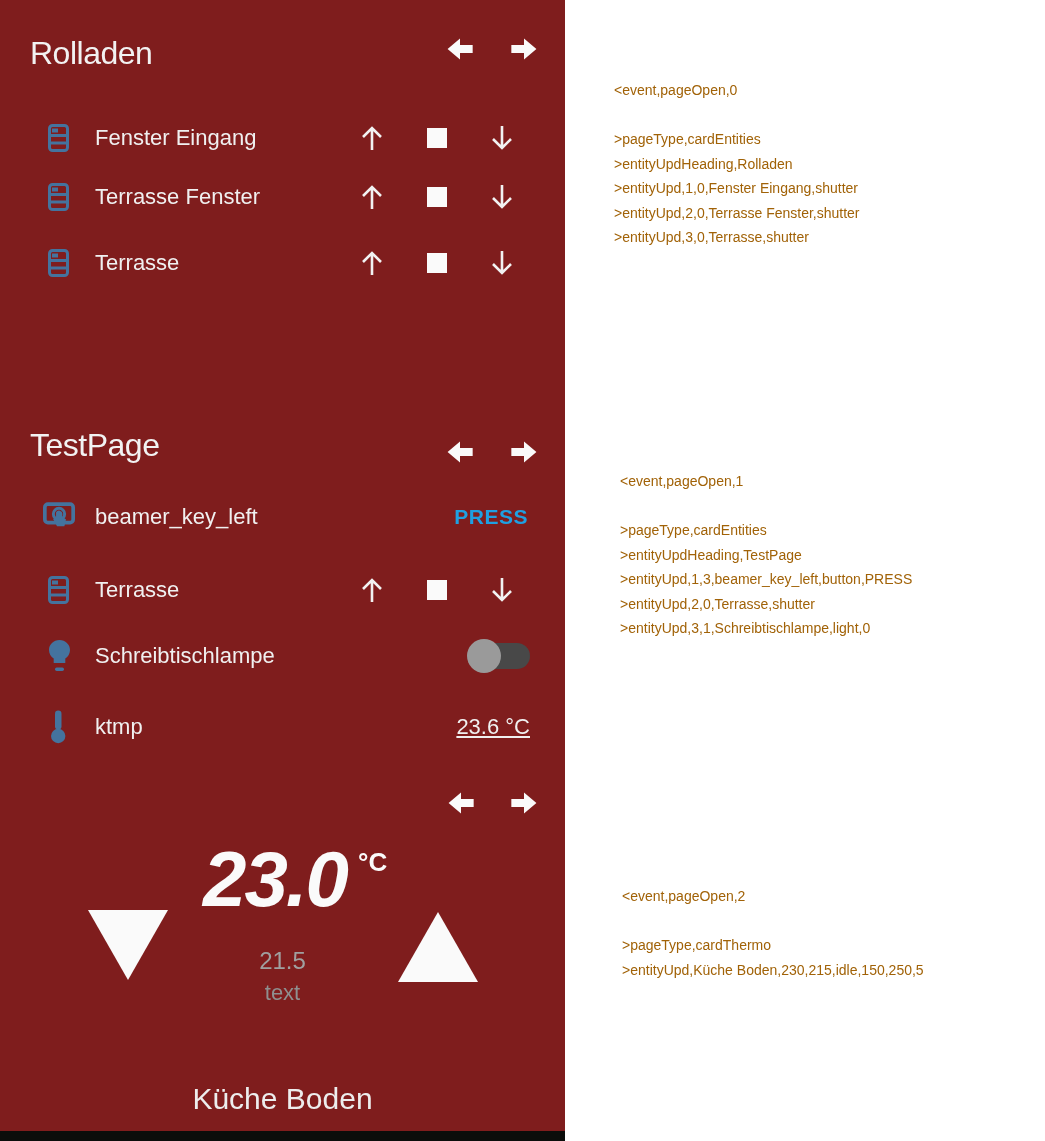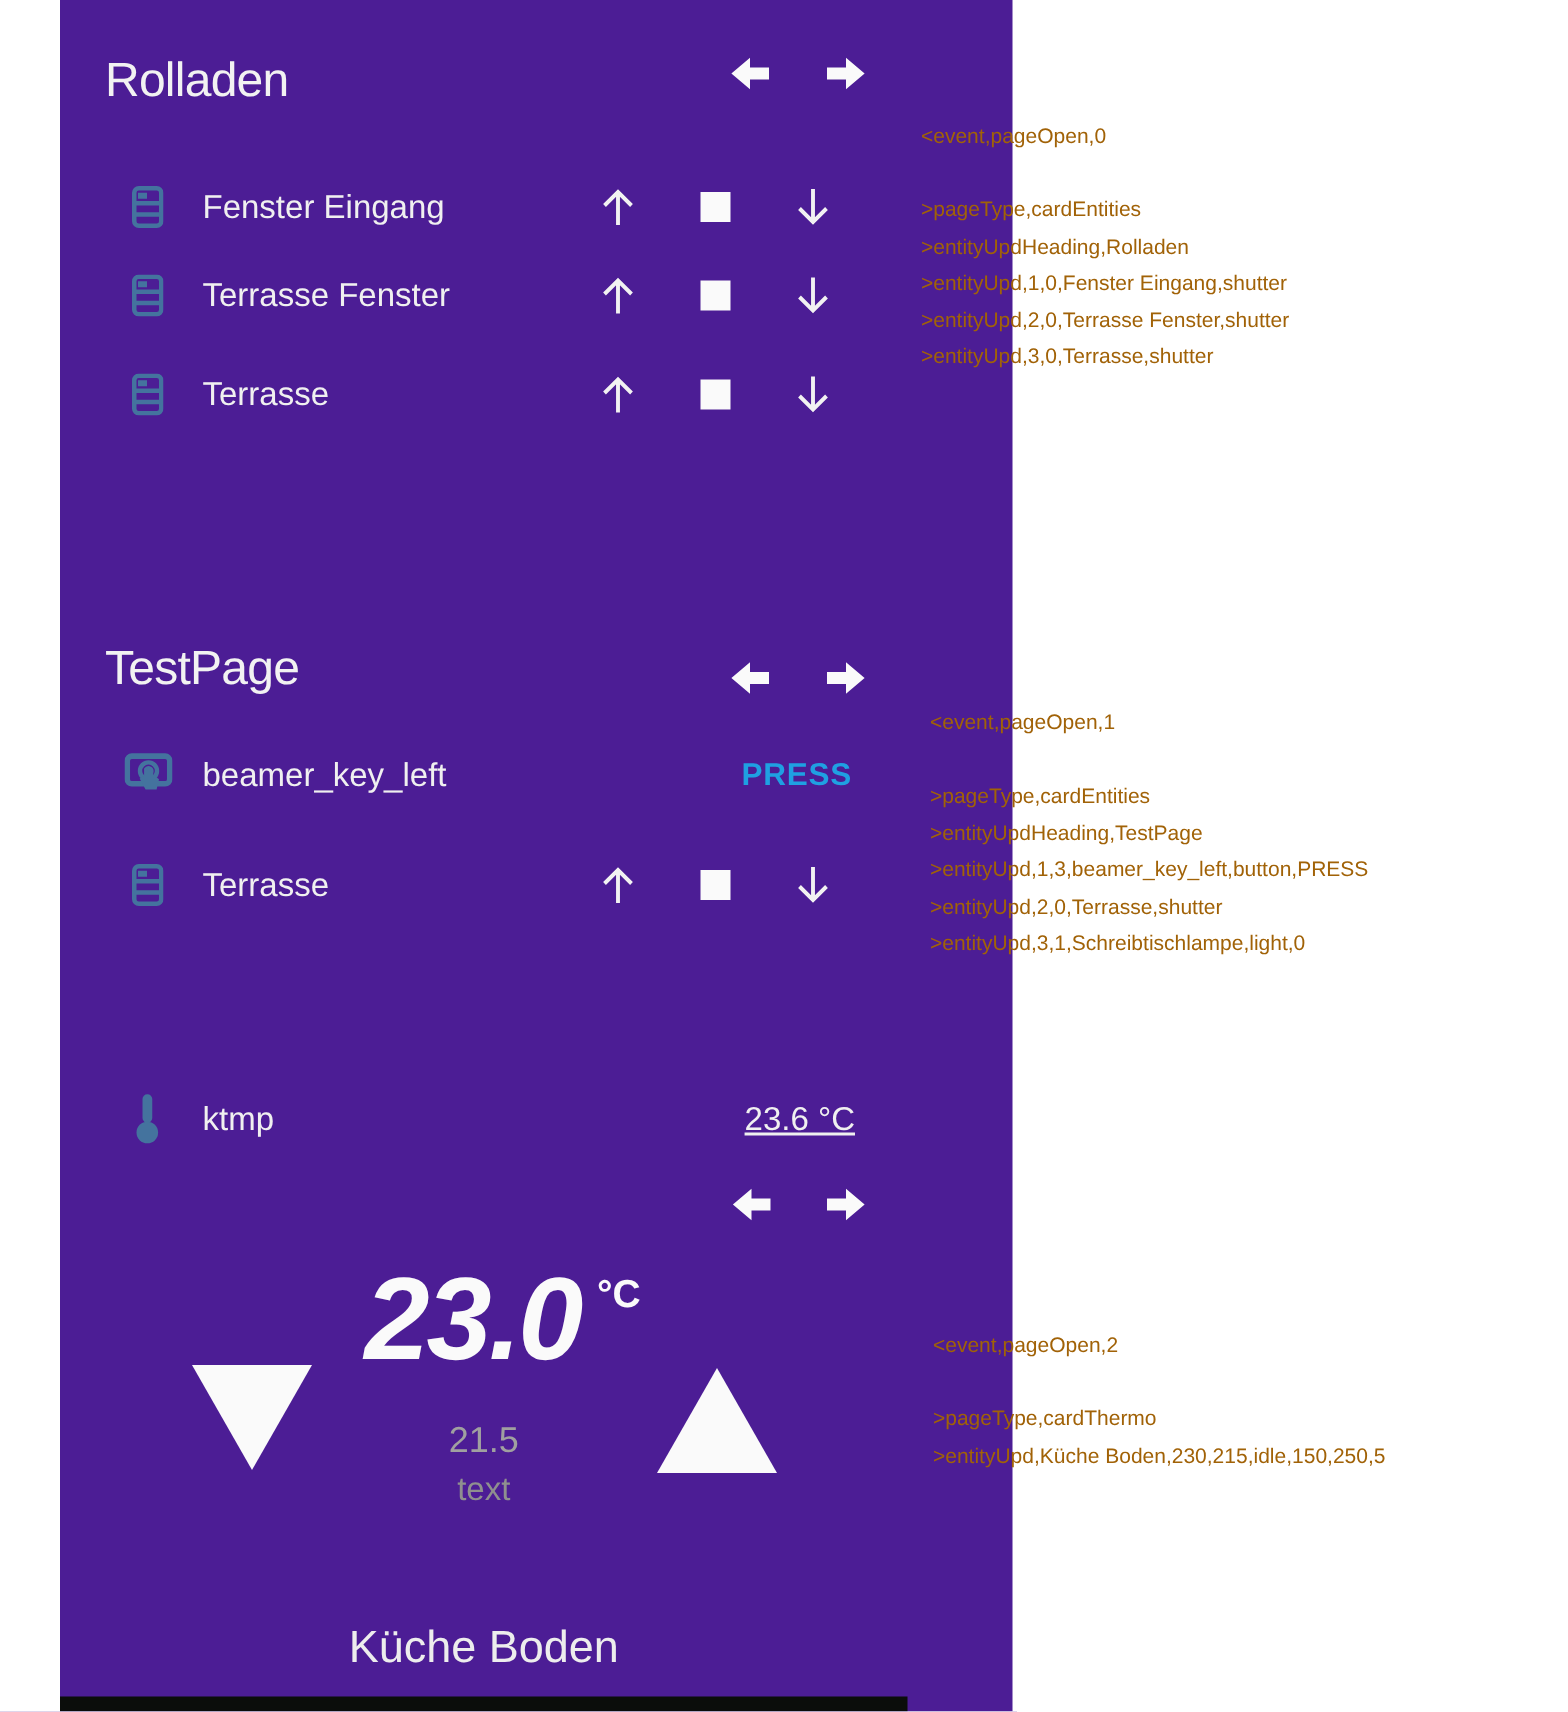--- a/index.html
+++ b/index.html
@@ -1,21 +1,21 @@
 <!DOCTYPE html>
 <html><head>
 <meta charset="utf-8">
 <style>
   * { margin:0; padding:0; box-sizing:border-box; }
   html,body { background:#ffffff; }
   body { font-family:"Liberation Sans", sans-serif; }
   #stage { position:relative; width:1045px; height:1141px; background:#ffffff; overflow:hidden; }
 
   
-  #panel { position:absolute; left:0; top:0; width:635px; height:1141px; background:#4c1d95;margin-left:40px; }
+  #panel { position:absolute; left:0; top:0; width:565px; height:1141px; background:#7f1d1d; }
   #panel-bottom-strip { position:absolute; left:0; top:1131px; width:565px; height:10px; background:#0b0d0b; }
 
   .card-heading { position:absolute; left:30px; font-size:32px; line-height:1.2; letter-spacing:-0.5px;
                   color:#f2f2f2; font-weight:400; white-space:nowrap; }
 
   .nav-arrow { position:absolute; width:38px; height:32px; cursor:pointer; }
   .nav-arrow svg { display:block; width:100%; height:100%; }
 
   .entity-row { position:absolute; left:0; width:565px; height:56px; }
   .row-label { position:absolute; left:95px; top:0; height:56px; display:flex; align-items:center;
@@ -188,22 +188,35 @@
           </svg>
       </span>
       <span class="ctl-stop"></span>
       <span class="ctl-down">
         <svg viewBox="0 0 26 28">
             <path d="M13 2v22M4 15l9 9 9-9" fill="none" stroke="#f2f2f2" stroke-width="2.6"></path>
           </svg>
       </span>
     </div>
 
-
-    <div class="entity-row" style="top:718px">
+    <div class="entity-row" style="top:628px">
+      <span class="row-icon" style="left:46px; top:11px">
+        <svg width="27" height="34" viewBox="0 0 27 34">
+          <path d="M13.5 1C7.6 1 3 5.5 3 11c0 3.6 1.9 6.6 4.7 8.5V24h11.6v-4.5C22.1 17.6 24 14.6 24 11 24 5.5 19.4 1 13.5 1z" fill="#44739e"></path>
+          <rect x="9" y="28.5" width="9" height="3.5" rx="1.7" fill="#44739e"></rect>
+        </svg>
+      </span>
+      <span class="row-label">Schreibtischlampe</span>
+      <span class="toggle">
+        <span class="track"></span>
+        <span class="knob"></span>
+      </span>
+    </div>
+
+    <div class="entity-row" style="top:699px">
       <span class="row-icon" style="left:50px; top:10px">
         <svg width="16" height="35" viewBox="0 0 16 35">
           <rect x="5" y="1.5" width="6.5" height="19" rx="3.2" fill="#44739e"></rect>
           <circle cx="8.2" cy="27" r="7.2" fill="#44739e"></circle>
         </svg>
       </span>
       <span class="row-label">ktmp</span>
       <span class="row-value">23.6 °C</span>
     </div>
 

